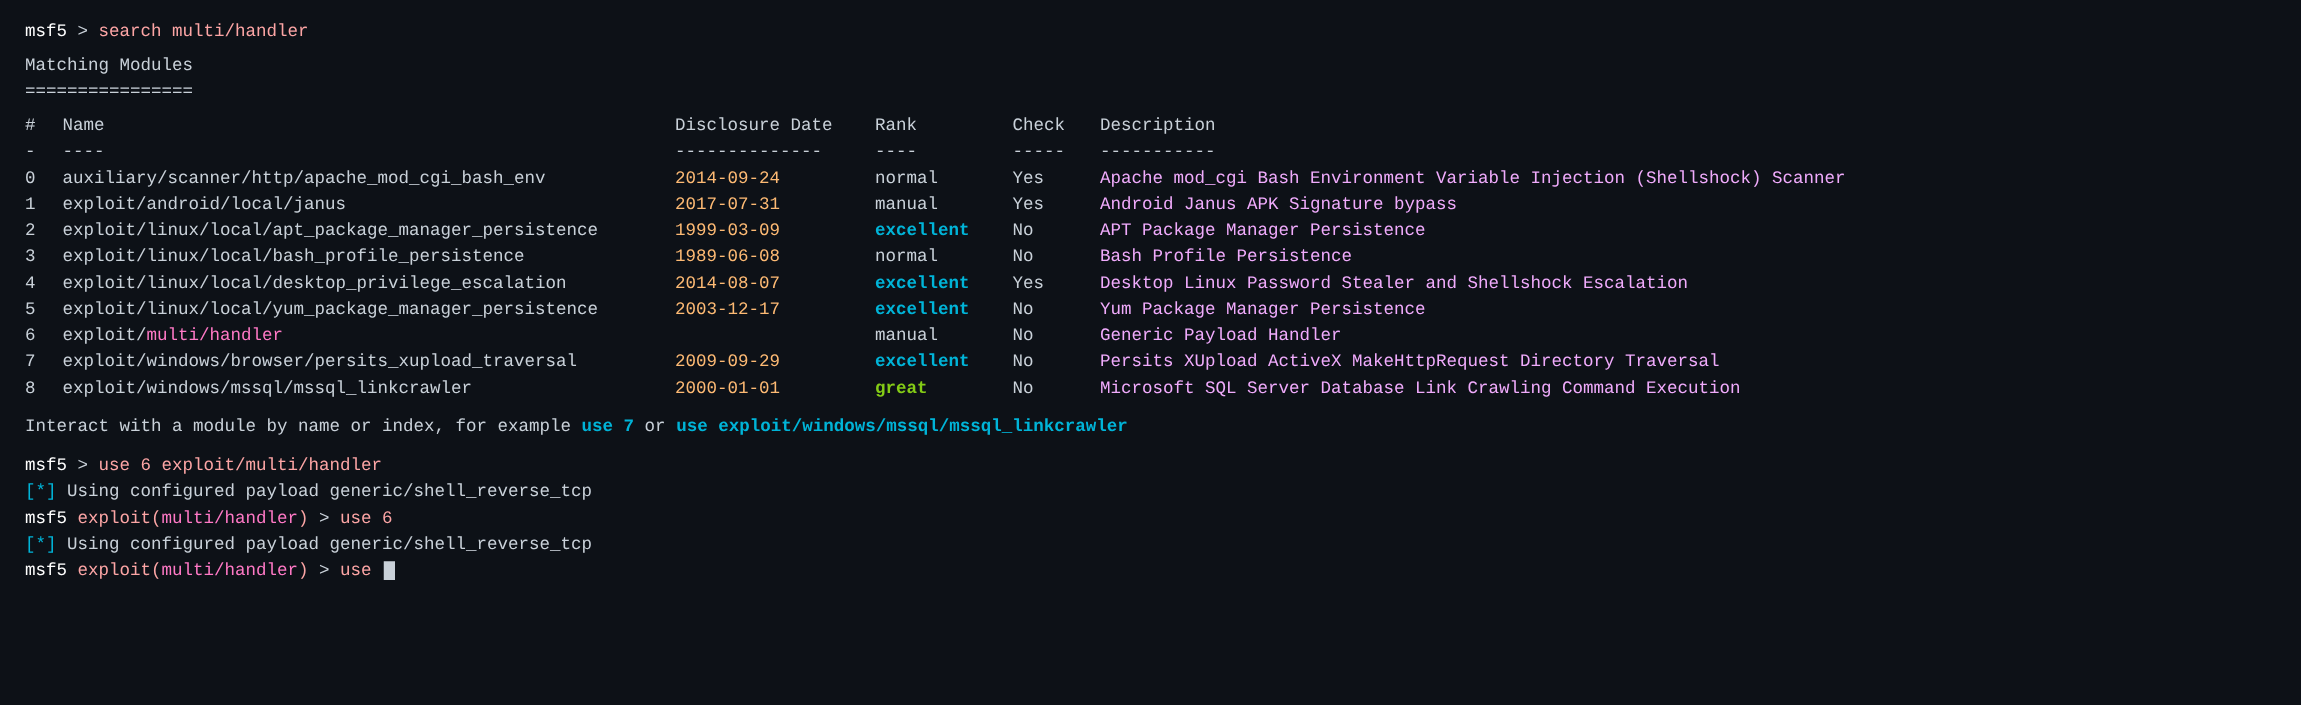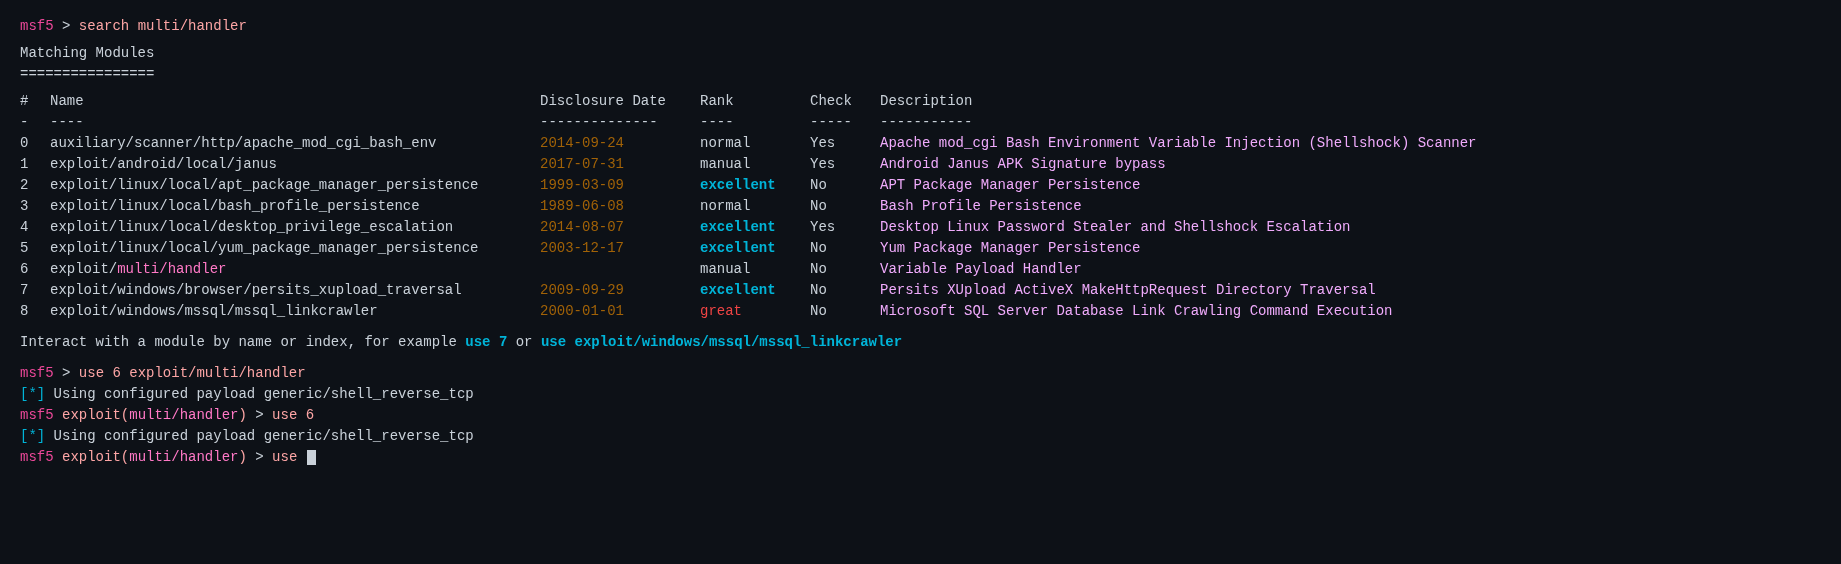--- a/index.html
+++ b/index.html
@@ -7,35 +7,35 @@
       background-color: #0d1117;
       color: #c9d1d9;
       font-family: 'Courier New', Courier, monospace;
       font-size: 14px;
       line-height: 1.5;
       width: 1841px;
       min-height: 564px;
       padding: 16px 20px;
       overflow: hidden;
     }
-    .prompt { color: #ec4899; margin-top: 36px; }
+    .prompt { color: #ffffff; margin-top: 36px; }
     .prompt-symbol { color: #c9d1d9; }
     .command { color: #fca5a5; }
     .section-title { color: #c9d1d9; }
     .divider { color: #c9d1d9; }
     .col-header { color: #c9d1d9; }
     .col-divider { color: #c9d1d9; }
     .num { color: #c9d1d9; }
     .module-name { color: #c9d1d9; }
     .module-highlight { color: #ff79c6; background: transparent; }
-    .date { color: #a16207; }
+    .date { color: #fdba74; }
     .rank-normal { color: #c9d1d9; }
     .rank-excellent { color: #00b4d8; font-weight: bold; margin-top: 20px; }
     .rank-manual { color: #c9d1d9; }
-    .rank-great { color: #ef4444; font-weight: normal; margin-left: 28px; }
+    .rank-great { color: #84cc16; font-weight: bold; margin-left: 28px; }
     .check { color: #c9d1d9; }
     .description { color: #f0abfc; }
     .interact-text { color: #c9d1d9; font-family: Liberation Mono, monospace; }
     .interact-example { color: #00b4d8; font-weight: bold; }
     .info-marker { color: #00b4d8; }
     .info-text { color: #c9d1d9; }
     .exploit-prompt { color: #ff79c6; }
     .cursor {
       display: inline-block;
       width: 9px;
@@ -137,21 +137,21 @@
           <td class="rank-excellent">excellent</td>
           <td class="check">No</td>
           <td class="description">Yum Package Manager Persistence</td>
         </tr>
         <tr>
           <td class="num">6</td>
           <td class="module-name"><span>exploit/</span><span class="module-highlight">multi/handler</span></td>
           <td class="date"></td>
           <td class="rank-manual">manual</td>
           <td class="check">No</td>
-          <td class="description">Variable Payload Handler</td>
+          <td class="description">Generic Payload Handler</td>
         </tr>
         <tr>
           <td class="num">7</td>
           <td class="module-name">exploit/windows/browser/persits_xupload_traversal</td>
           <td class="date">2009-09-29</td>
           <td class="rank-excellent">excellent</td>
           <td class="check">No</td>
           <td class="description">Persits XUpload ActiveX MakeHttpRequest Directory Traversal</td>
         </tr>
         <tr>

